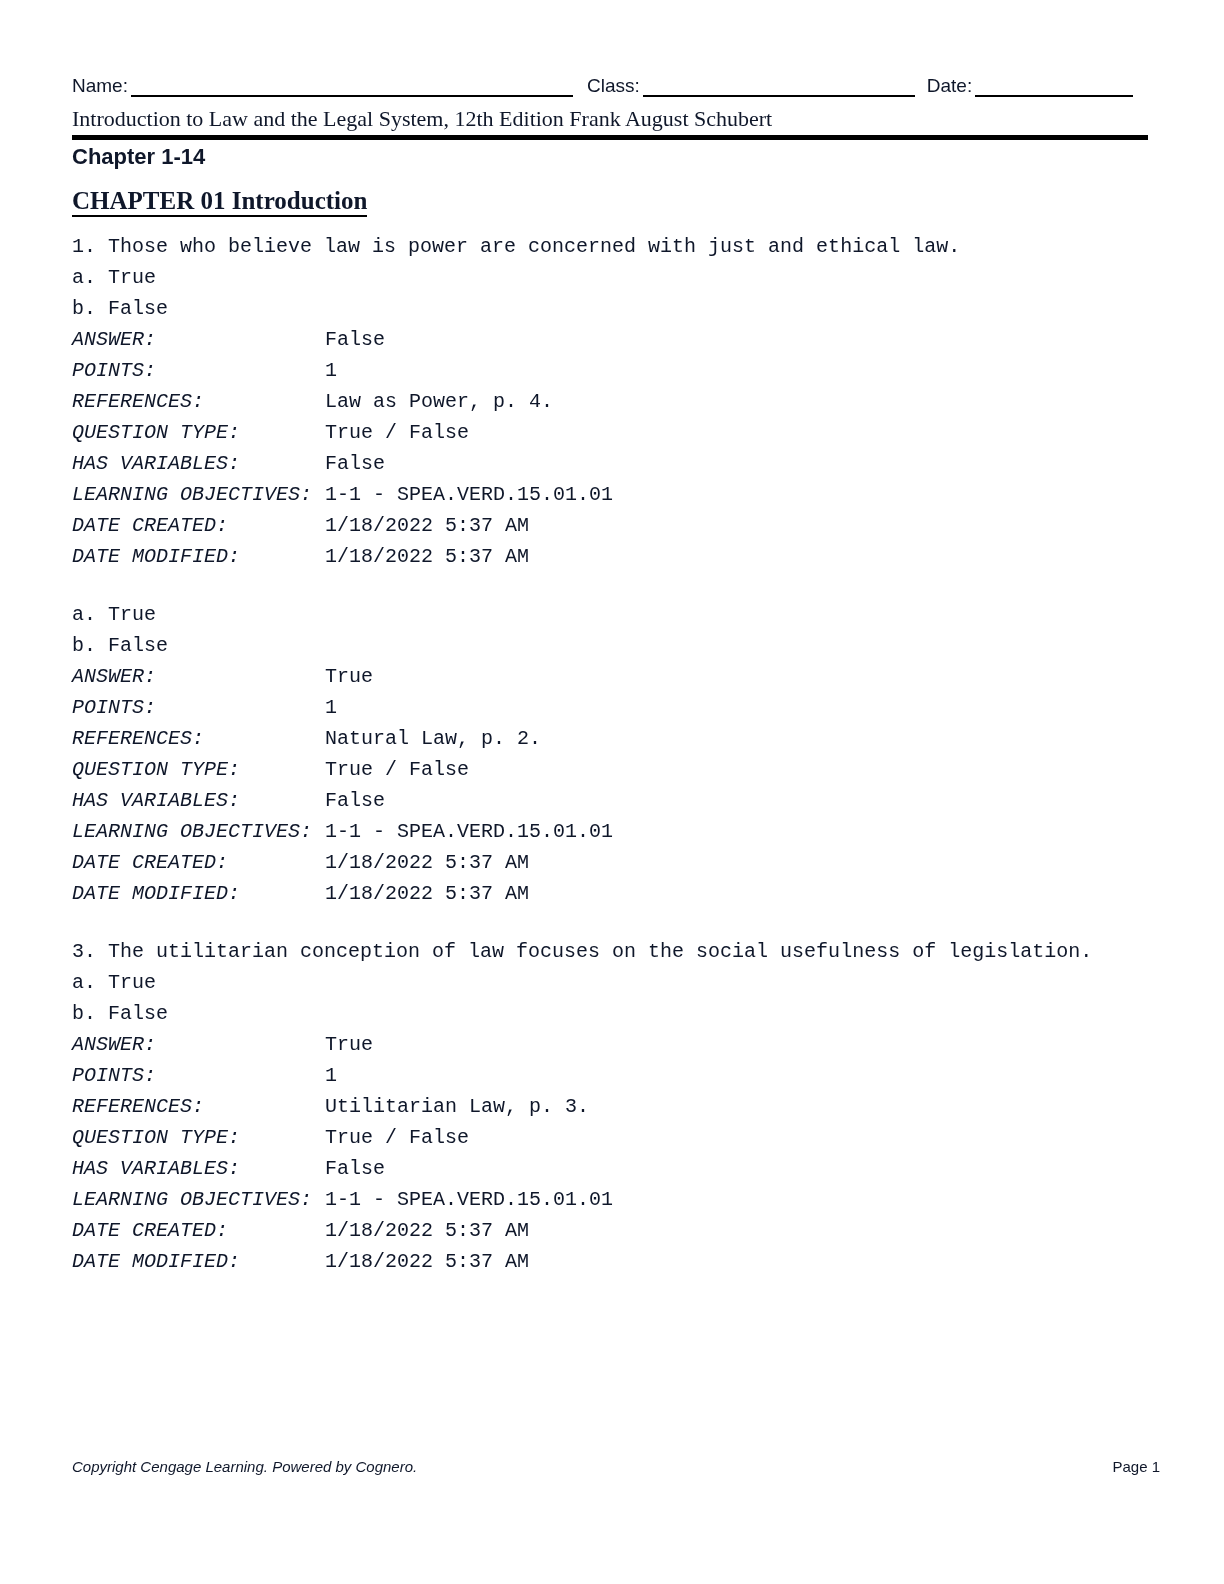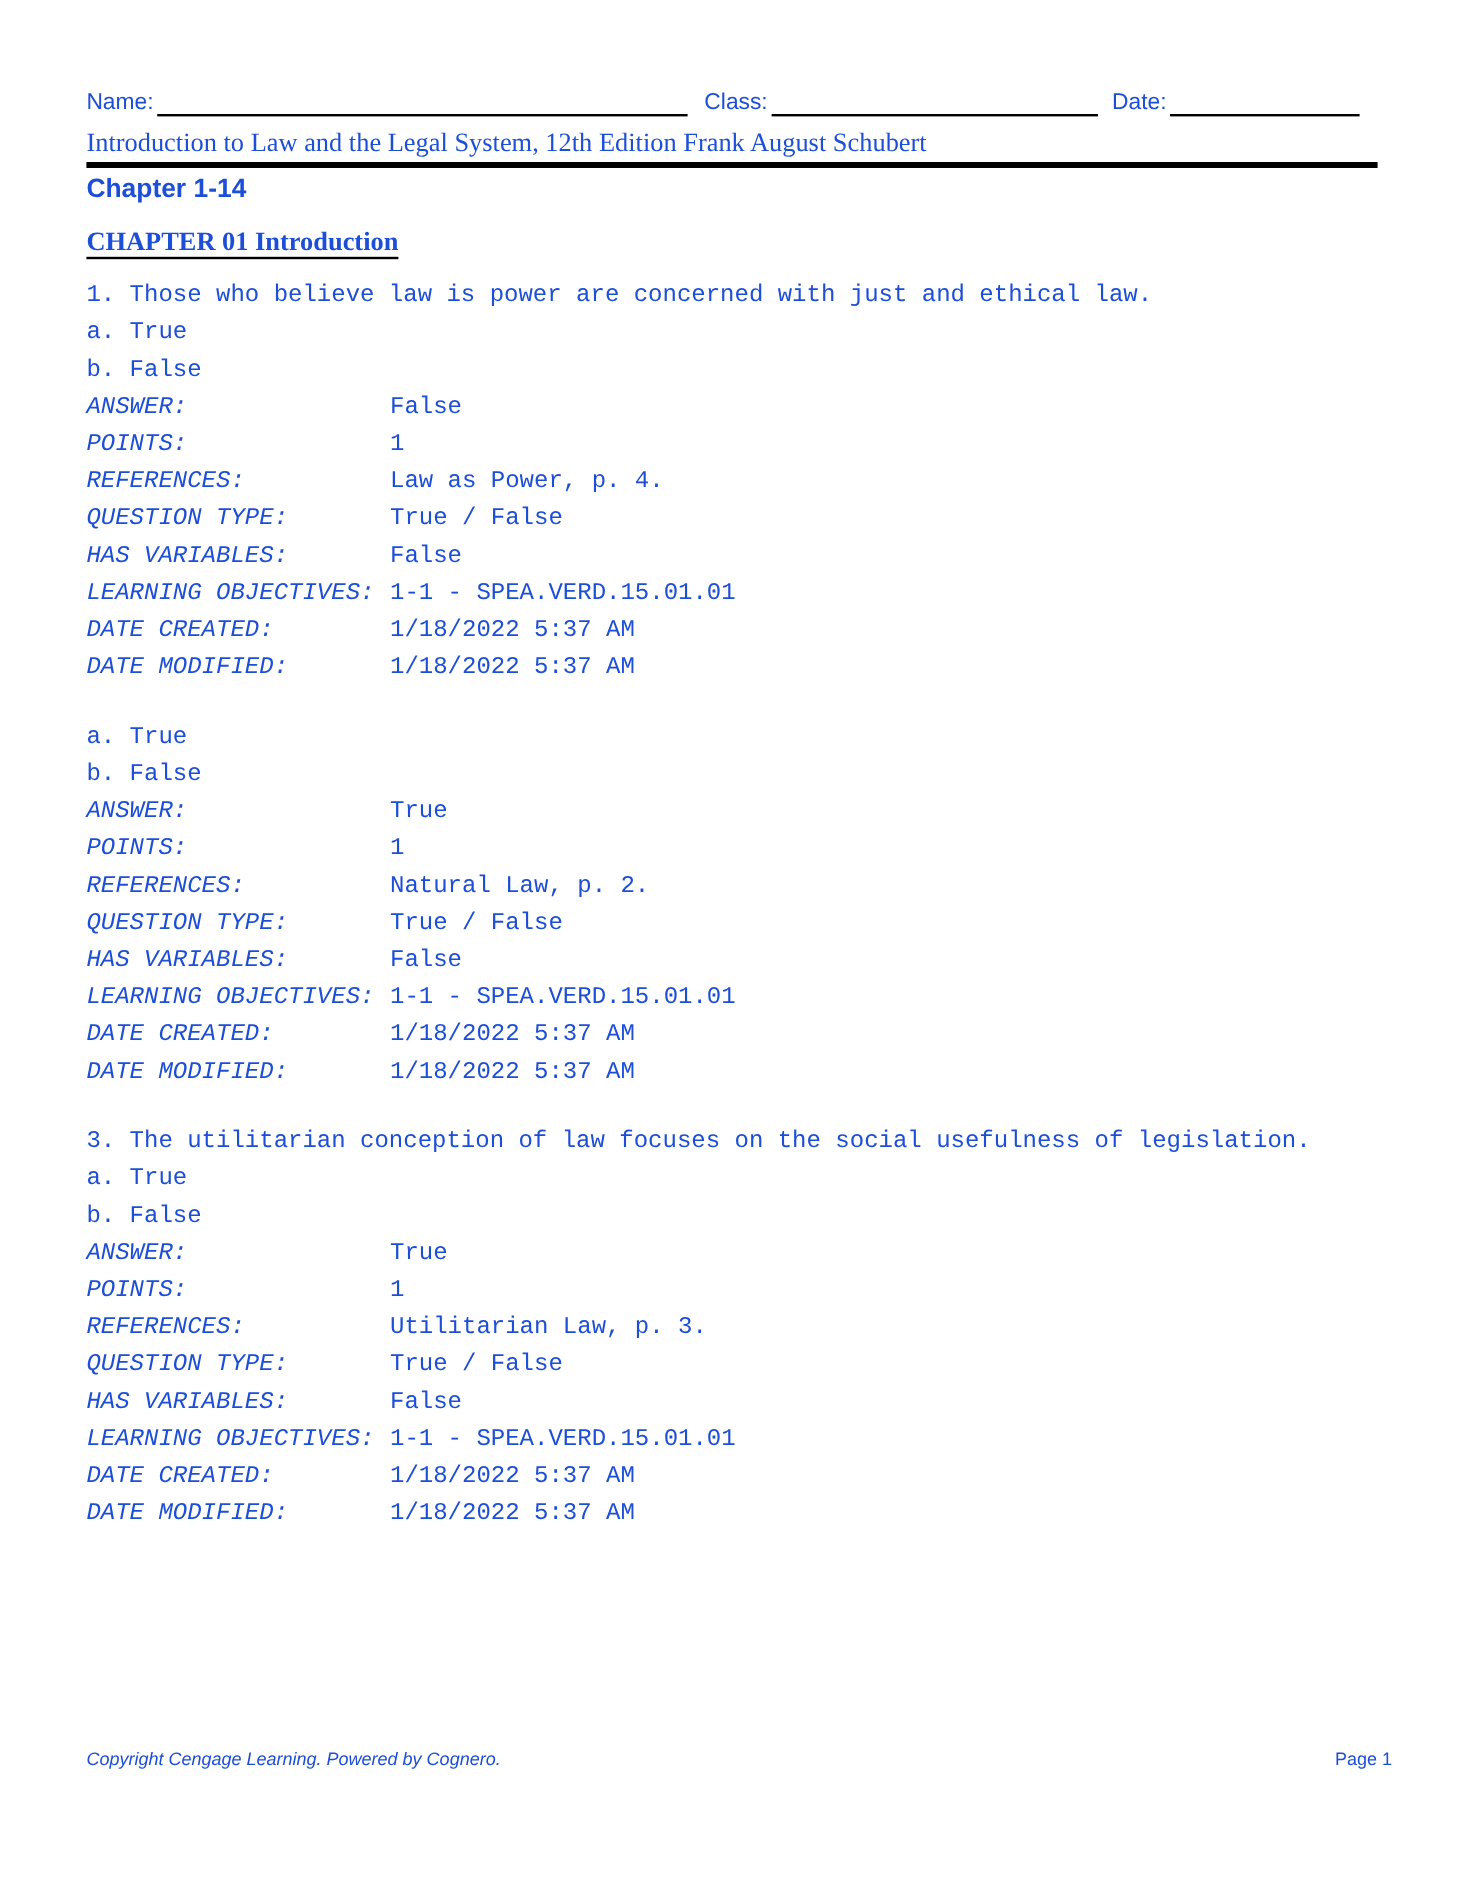--- a/index.html
+++ b/index.html
@@ -3,21 +3,21 @@
 <meta charset="utf-8">
 <style>
   html, body { margin: 0; padding: 0; background: #ffffff; }
   .page {
     width: 1224px;
     height: 1584px;
     position: relative;
     box-sizing: border-box;
     padding: 74px 76px 0 72px;
     background: #ffffff;
-    color: #1d4ed8;
+    color: #0f172a;
     font-family: "Liberation Serif", serif;
     overflow: hidden;
   }
 
   
   .doc-header {
     display: flex;
     align-items: flex-end;
     font-family: "Liberation Sans", sans-serif;
     font-size: 19px;
@@ -50,21 +50,21 @@
   .chapter-range {
     margin-top: 3px;
     font-family: "Liberation Sans", sans-serif;
     font-weight: bold;
     font-size: 22px;
     line-height: 27px;
   }
   .chapter-heading {
     margin-top: 17px;
     font-weight: bold;
-    font-size: 22px;
+    font-size: 25px;
     line-height: 27px;
   }
   .chapter-heading span {
     border-bottom: 2px solid #000;
     padding-bottom: 1px;
   }
 
   
   .question { margin-top: 17px; font-size: 20px; font-family: Liberation Mono, monospace; }
   .question + .question { margin-top: 27px; }

